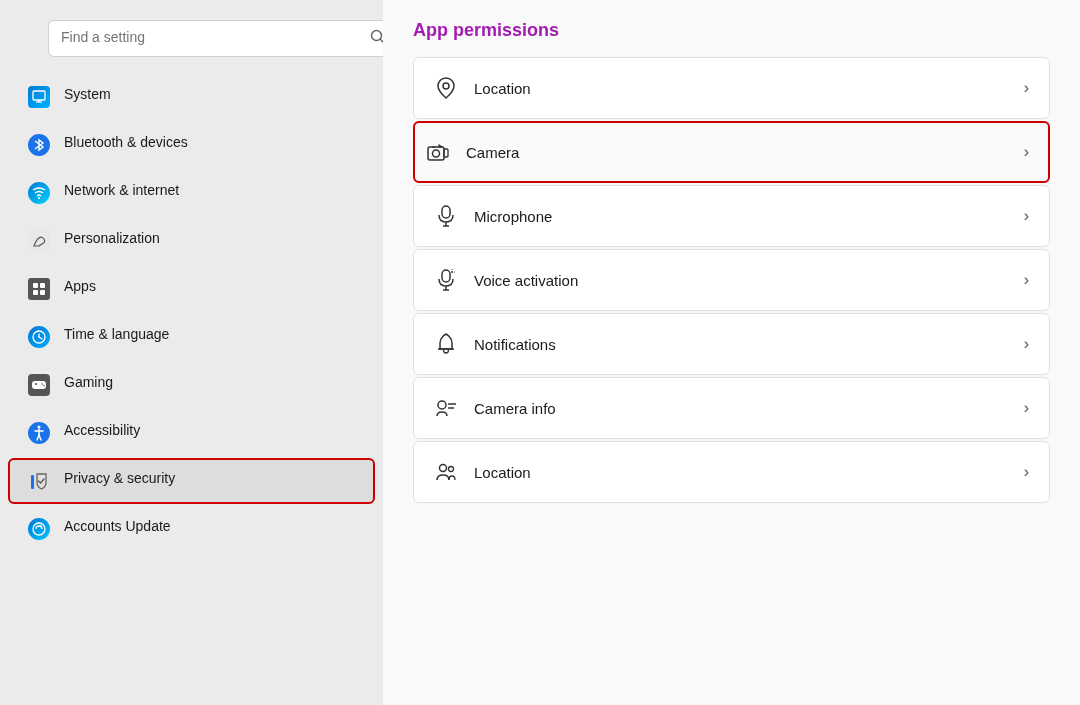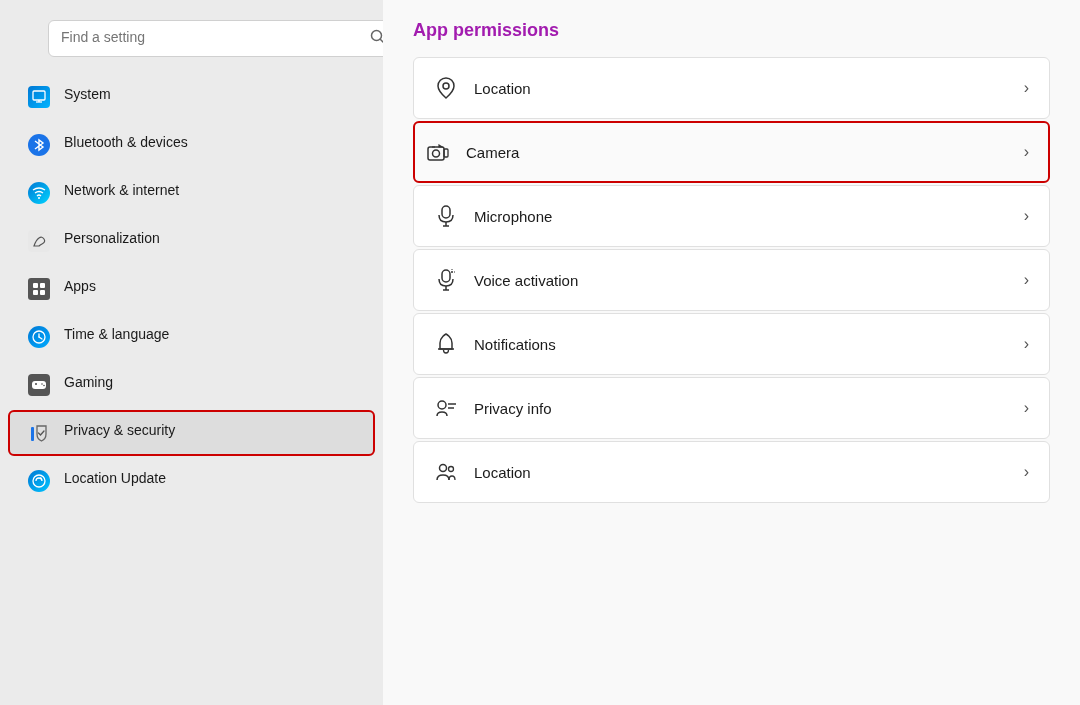--- a/index.html
+++ b/index.html
@@ -226,20 +226,32 @@
         <rect x="1" y="2" width="14" height="8" rx="3"></rect>
         <line x1="5" y1="6" x2="5" y2="4" stroke="#555" stroke-width="1.2"></line>
         <line x1="4" y1="5" x2="6" y2="5" stroke="#555" stroke-width="1.2"></line>
         <circle cx="11" cy="5" r="0.8" fill="#555"></circle>
         <circle cx="13" cy="6.5" r="0.8" fill="#555"></circle>
       </svg>
     </span>
     <span class="nav-label">Gaming</span>
   </div>
 
+  <div class="nav-item">
+    <span class="nav-icon icon-accessibility">
+      <svg width="14" height="16" viewBox="0 0 14 16" fill="white">
+        <circle cx="7" cy="2" r="1.5"></circle>
+        <line x1="7" y1="4" x2="7" y2="10" stroke="white" stroke-width="1.5" stroke-linecap="round"></line>
+        <line x1="3" y1="6" x2="11" y2="6" stroke="white" stroke-width="1.5" stroke-linecap="round"></line>
+        <line x1="7" y1="10" x2="5" y2="15" stroke="white" stroke-width="1.5" stroke-linecap="round"></line>
+        <line x1="7" y1="10" x2="9" y2="15" stroke="white" stroke-width="1.5" stroke-linecap="round"></line>
+      </svg>
+    </span>
+    <span class="nav-label">Accessibility</span>
+  </div>
 
   <div class="nav-item active">
     <span class="nav-icon icon-privacy">
       <svg width="20" height="20" viewBox="0 0 20 20" fill="none">
 
         <rect x="2" y="4" width="3" height="14" rx="1" fill="#1a73e8"></rect>
 
         <path d="M8 3 L17 3 L17 11 Q17 16 12.5 18 Q8 16 8 11 Z" stroke="#666" stroke-width="1.3" fill="#e0e0e0"></path>
         <path d="M9.5 10 L11.5 12 L15 8" stroke="#555" stroke-width="1.3" fill="none" stroke-linecap="round"></path>
       </svg>
@@ -248,21 +260,21 @@
   </div>
 
   <div class="nav-item">
     <span class="nav-icon icon-update">
       <svg width="14" height="14" viewBox="0 0 14 14" fill="none">
         <circle cx="7" cy="7" r="6" stroke="white" stroke-width="1.3"></circle>
         <path d="M4 7 Q4 4 7 4 Q10 4 10 7" stroke="white" stroke-width="1.3" fill="none"></path>
         <polyline points="8,3 10,4 9,6" fill="white" stroke="none"></polyline>
       </svg>
     </span>
-    <span class="nav-label">Location Update</span>
+    <span class="nav-label">Accounts Update</span>
   </div>
 </div>
 
 <div class="main-content">
   <div class="section-title">App permissions</div>
 
   <div class="permission-list">
 
     <div class="permission-item">
       <span class="permission-icon">
@@ -333,21 +345,21 @@
 
     <div class="permission-item">
       <span class="permission-icon">
         <svg width="22" height="18" viewBox="0 0 22 18" fill="none">
           <circle cx="7" cy="6" r="4" stroke="#333" stroke-width="1.5"></circle>
           <line x1="13" y1="5" x2="21" y2="5" stroke="#333" stroke-width="1.5"></line>
           <line x1="13" y1="9" x2="19" y2="9" stroke="#333" stroke-width="1.5"></line>
           <path d="M2 17 Q2 13 7 13 Q12 13 12 17" stroke="#333" stroke-width="1.5" fill="none"></path>
         </svg>
       </span>
-      <span class="permission-label">Privacy info</span>
+      <span class="permission-label">Camera info</span>
       <span class="chevron">›</span>
     </div>
 
     <div class="permission-item">
       <span class="permission-icon">
         <svg width="22" height="20" viewBox="0 0 22 20" fill="none">
           <circle cx="8" cy="6" r="3.5" stroke="#333" stroke-width="1.5"></circle>
           <path d="M2 18 Q2 13 8 13 Q14 13 14 18" stroke="#333" stroke-width="1.5" fill="none"></path>
           <circle cx="16" cy="7" r="2.5" stroke="#333" stroke-width="1.3"></circle>
           <path d="M14 18 Q14 14 17 14 Q20 14 20 18" stroke="#333" stroke-width="1.3" fill="none"></path>

